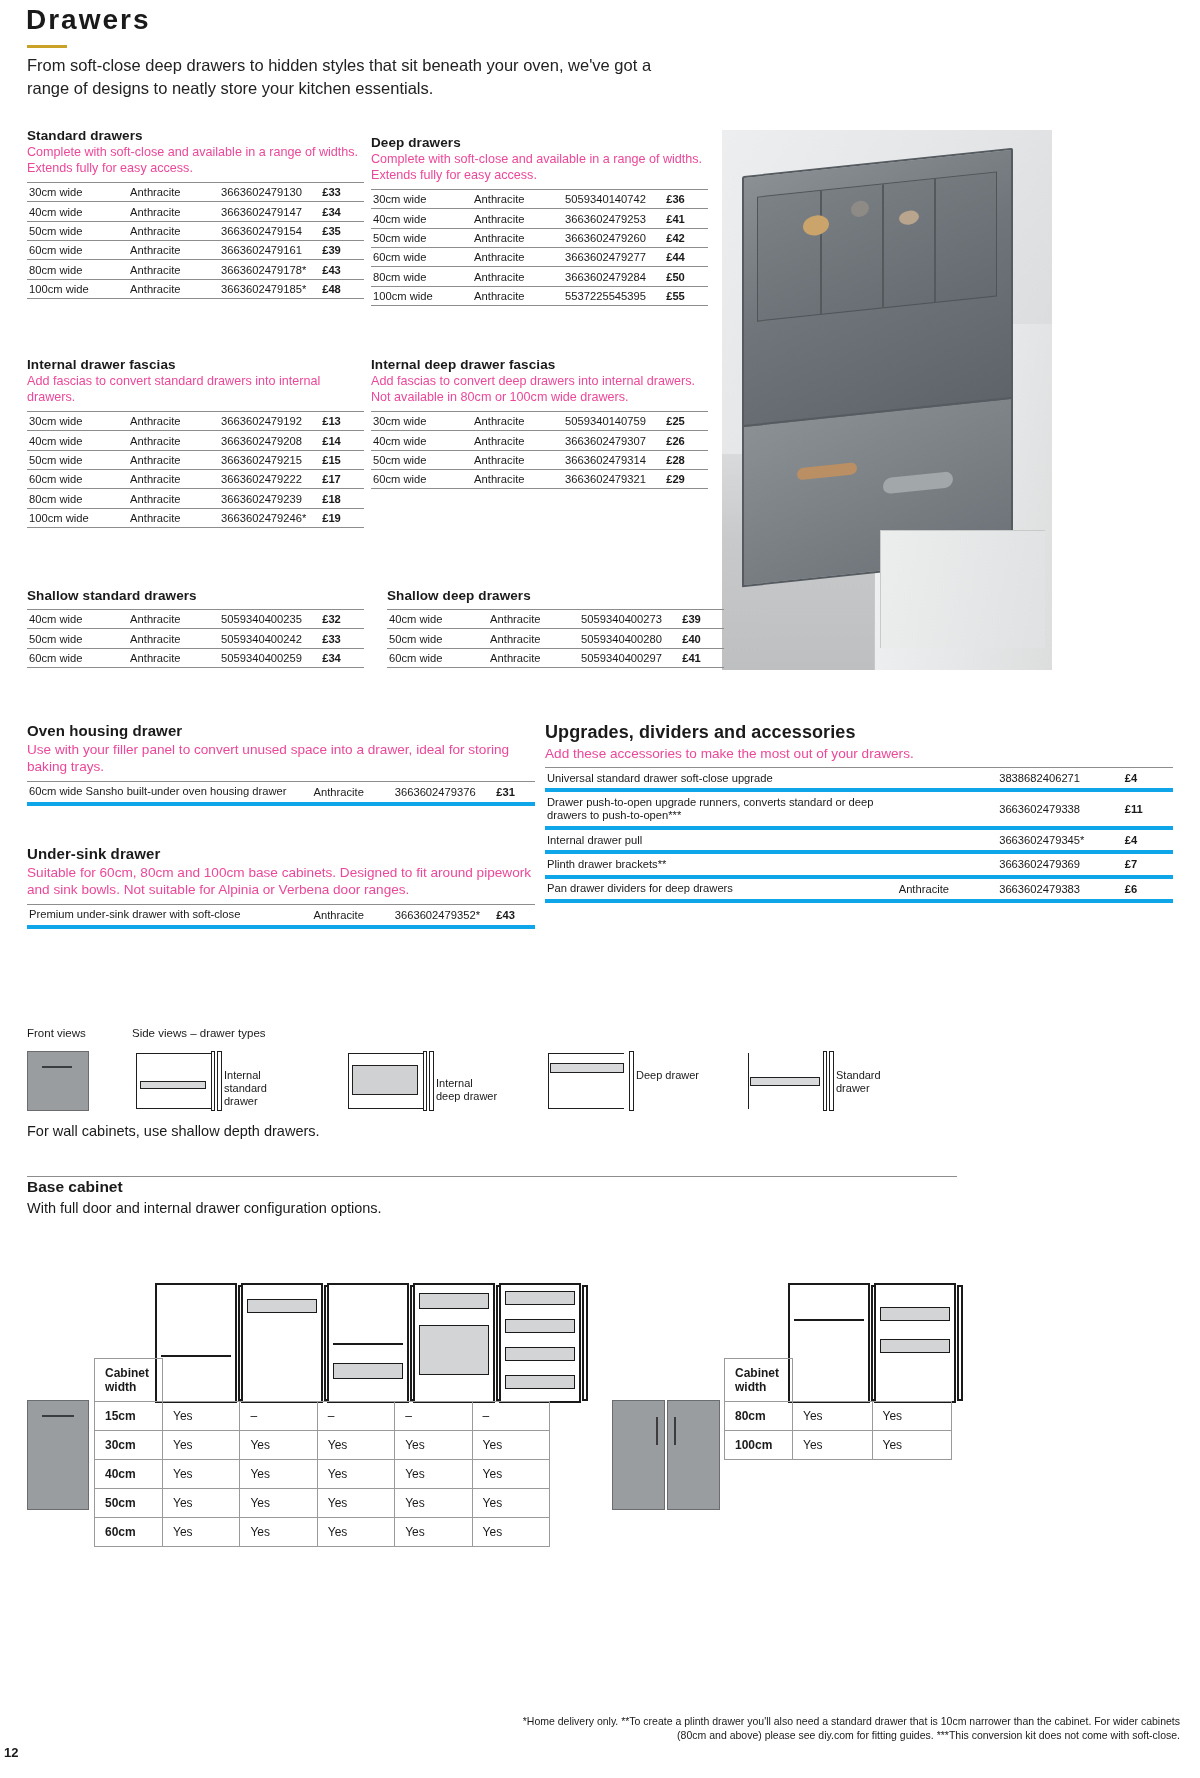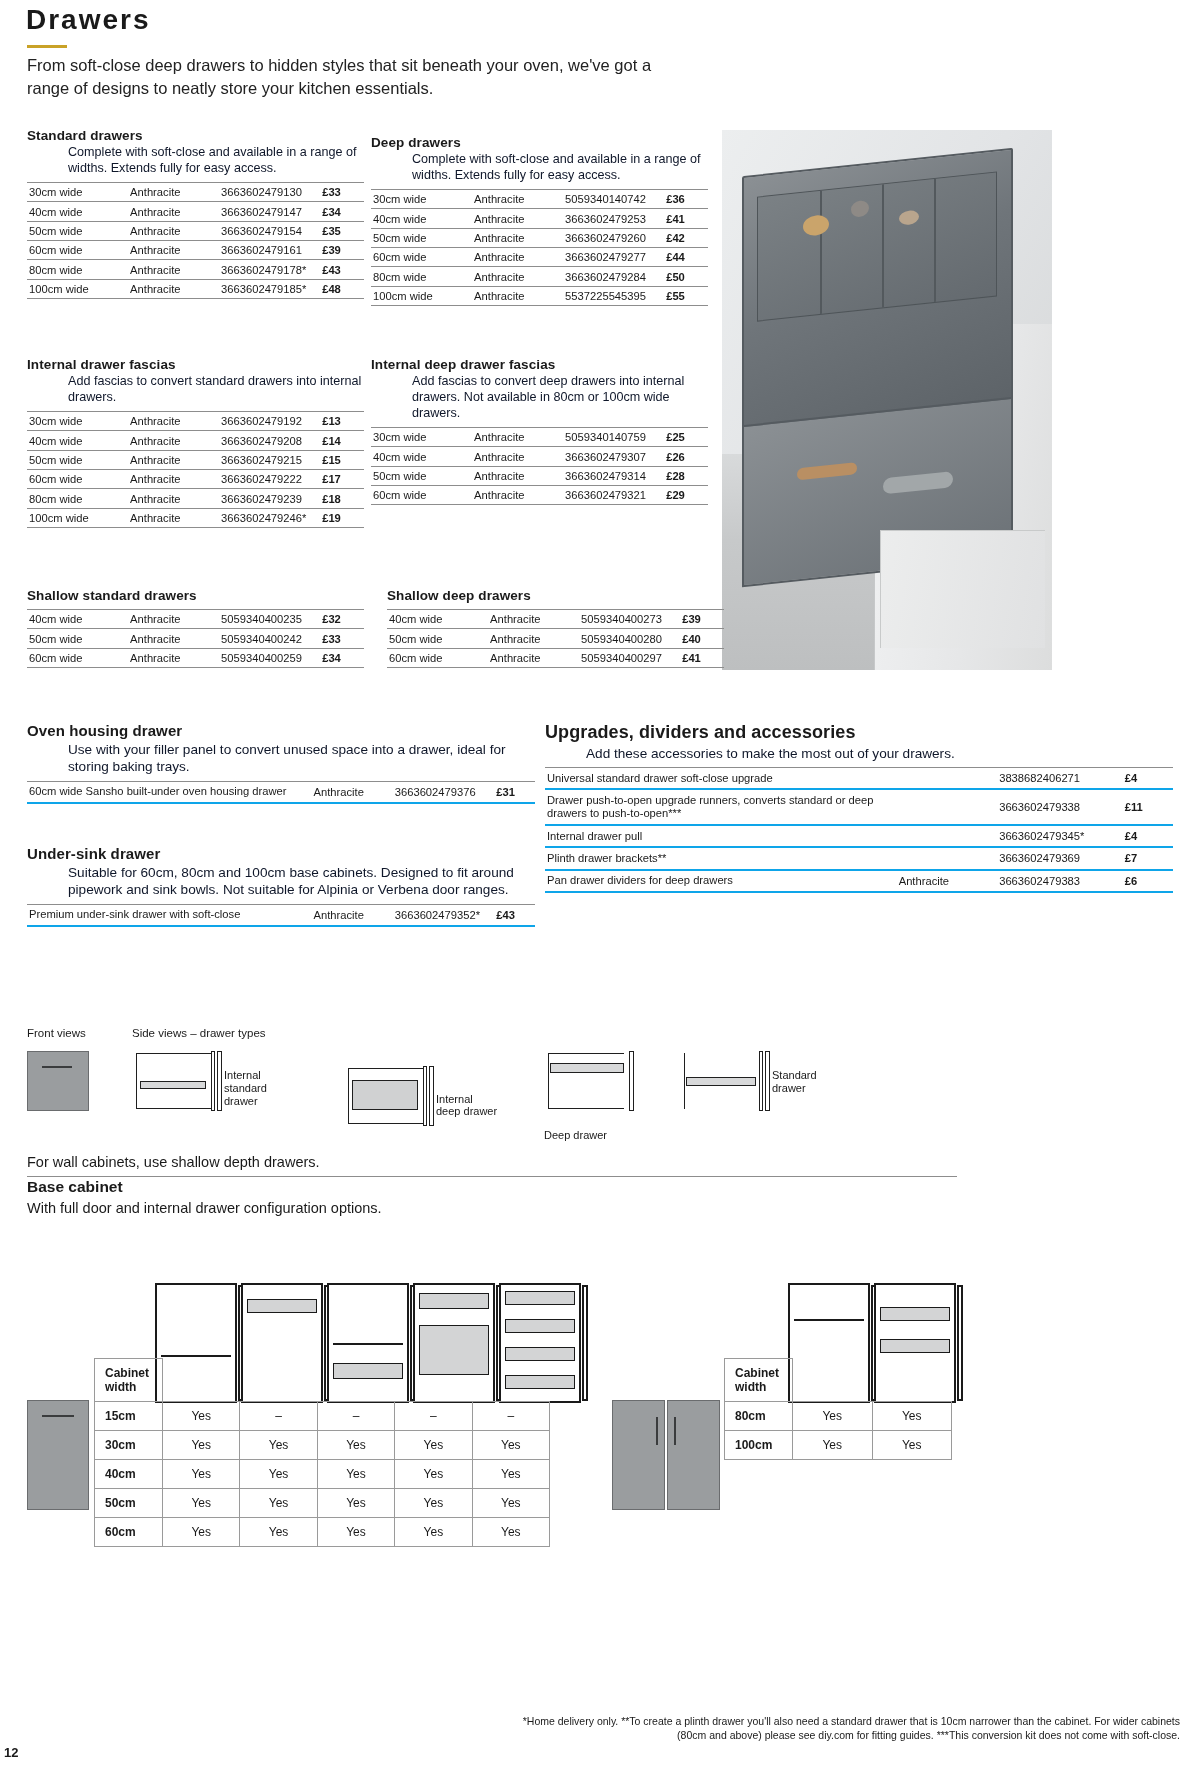--- a/index.html
+++ b/index.html
@@ -27,36 +27,35 @@
     font-size: 16.5px; line-height: 1.38; color: #222;
   }
 
   
   .sec { position: absolute; }
   .sec h3 {
     font-size: 13.5px; font-weight: bold; letter-spacing: .1px;
     margin-bottom: 2px;
   }
   .sec .desc {
-    font-size: 12.6px; line-height: 1.27; color: #0f172a;
+    font-size: 12.6px; line-height: 1.27; color: #ec4899;
     margin-bottom: 5px;
-    margin-left: 41px;
   }
   table.pt { border-collapse: collapse; width: 100%; font-size: 11.2px; }
   table.pt tr { border-bottom: 1px solid #8d8d8d; }
   table.pt tr:first-child { border-top: 1px solid #8d8d8d; }
   table.pt td { padding: 3.2px 2px 3.2px 2px; white-space: nowrap; }
   td.c-w  { width: 30%; }
   td.c-col{ width: 27%; }
   td.c-code { width: 30%; }
   td.c-price { width: 13%; font-weight: bold; text-align: left; }
 
   
   table.wt { border-collapse: collapse; width: 100%; font-size: 11.2px; }
-  table.wt tr { border-bottom: 2px solid #0ea5e9; }
+  table.wt tr { border-bottom: 4px solid #0ea5e9; }
   table.wt tr:first-child { border-top: 1px solid #8d8d8d; }
   table.wt td { padding: 3.4px 2px; }
   table.wt td.name { width: 56%; white-space: normal; line-height:1.2;}
   table.wt td.col { width: 16%; }
   table.wt td.code { width: 20%; }
   table.wt td.price { width: 8%; font-weight: bold; }
 
   
   .photo {
     position: absolute; left: 722px; top: 130px;
@@ -140,21 +139,21 @@
   .basewrap .sub { font-size:14.5px; margin-top:4px; }
 
   .cab { position:absolute; border:2px solid #1a1a1a; background:#fff; }
   .cab .side { position:absolute; right:-9px; top:0; width:6px; height:100%; border:2px solid #1a1a1a; background:#fff;}
   .cab .slab { position:absolute; left:4px; right:4px; background:#d3d4d5; border:1.4px solid #1a1a1a;}
   .cab .lineonly { position:absolute; left:4px; right:4px; height:1.6px; background:#1a1a1a;}
 
   .gtable { border-collapse: collapse; font-size: 12px; }
   .gtable td, .gtable th {
     border-bottom:1px solid #9a9a9a; border-right:1px solid #9a9a9a;
-    padding:7px 10px; text-align:center; font-weight:normal;
+    padding:7px 10px; text-align:left; font-weight:normal;
   }
   .gtable tr:first-child td, .gtable tr:first-child th { border-top:1px solid #9a9a9a;}
   .gtable td:first-child, .gtable th:first-child {
     border-left:1px solid #9a9a9a; text-align:left; font-weight:bold;
   }
   .gtable .hdr { font-weight:bold; text-align:left; border-bottom:1px solid #9a9a9a;}
 
   .footnote {
     position:absolute; left:500px; top:1715px; width:680px;
     font-size:10.5px; line-height:1.32; text-align:right; color:#1a1a1a;
@@ -510,21 +509,21 @@
           <div style="display:flex;align-items:center;">
             <div class="side-diag">
               <div class="body"></div>
               <div class="fascia2"></div>
               <div class="fascia"></div>
               <div class="bar" style="left:8px; right:18px; top:14px; height:30px; background:#d0d1d2;"></div>
             </div>
             <div class="key-caption" style="width:64px;">Internal deep drawer</div>
           </div>
 
-          <div style="display:flex;flex-direction:column;">
+          <div style="display:flex;">
             <div class="side-diag">
               <div class="body"></div>
               <div class="fascia" style="right:2px;"></div>
               <div class="bar" style="left:6px; right:12px; top:12px; height:10px;"></div>
             </div>
             <div class="key-caption" style="width:64px;">Deep drawer</div>
           </div>
 
           <div style="display:flex;">
             <div class="side-diag">

